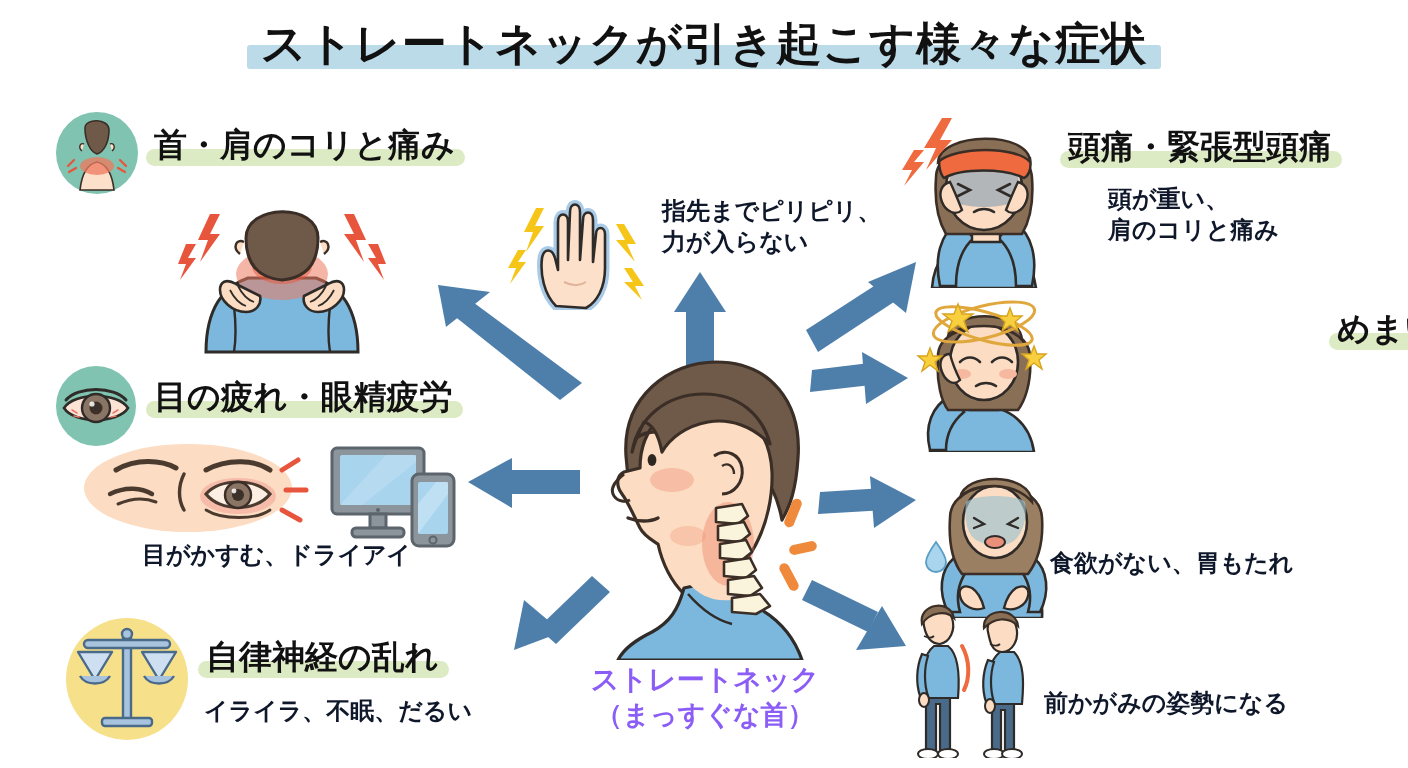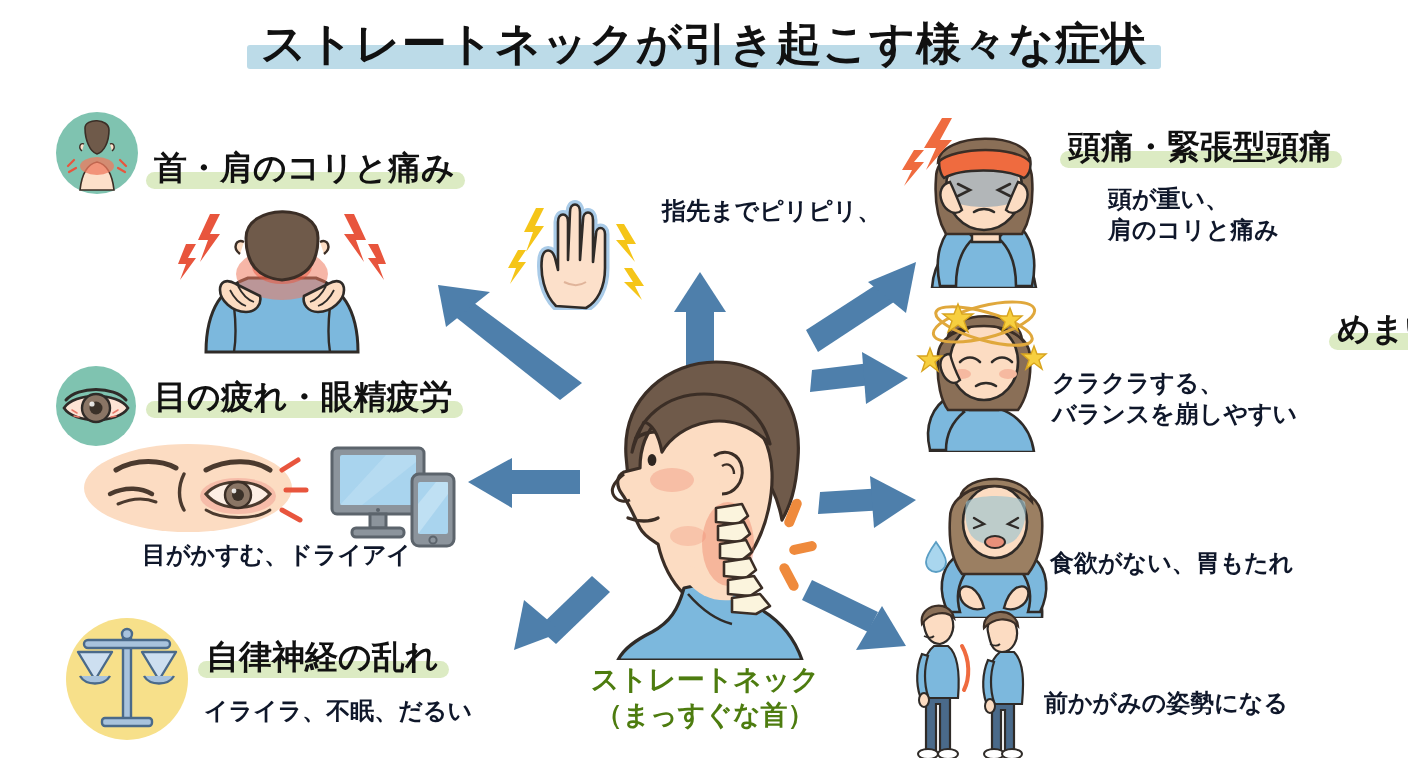--- a/index.html
+++ b/index.html
@@ -41,21 +41,21 @@
     background:#dcebc3;border-radius:9px;z-index:0;
   }
   .head .tx{position:relative;z-index:1;}
   .sub{
     font-size:24px;font-weight:700;color:#0f172a;line-height:1.28;
     white-space:nowrap;
   }
 
   
   .center-cap{
-    text-align:center;font-size:28px;font-weight:700;line-height:1.28;color:#4d7c0f;
+    text-align:center;font-size:28px;font-weight:700;line-height:1.28;color:#8b5cf6;
     white-space:nowrap;
   }
   .center-cap .l2{font-size:27px;}
 </style>
 </head>
 <body>
 
 <div class="stage">
 
   
@@ -180,21 +180,21 @@
       <path d="M29 16 C29 6 53 6 53 18 C53 30 48 40 41 42 C34 40 29 28 29 16 Z" fill="#6f5a4a" stroke="#3b2e26" stroke-width="1.6"></path>
       <path d="M28 32 C24 30 22 36 26 39" fill="#fce0ca" stroke="#3b2e26" stroke-width="1.4"></path>
       <path d="M54 32 C58 30 60 36 56 39" fill="#fce0ca" stroke="#3b2e26" stroke-width="1.4"></path>
       <g stroke="#e8553d" stroke-width="2.2" stroke-linecap="round">
         <path d="M18 48 L12 54"></path>
           <path d="M20 56 L13 60"></path>
         <path d="M64 48 L70 54"></path>
           <path d="M62 56 L69 60"></path>
       </g>
     </svg>
-    <div class="abs head" style="left:92px;top:14px;margin-top:23px;">
+    <div class="abs head" style="left:92px;top:14px;">
       <span class="band"></span><span class="tx">首・肩のコリと痛み</span>
     </div>
   </div>
 
   <svg class="abs" style="left:176px;top:186px;width:212px;height:170px;" viewBox="0 0 212 170">
 
     <path d="M30 166 C30 122 48 100 72 92 L140 92 C164 100 182 122 182 166 Z" fill="#7cb8dd" stroke="#2f2b28" stroke-width="3"></path>
     <path d="M58 120 C60 138 60 154 58 166" fill="none" stroke="#2f2b28" stroke-width="2.4"></path>
     <path d="M154 120 C152 138 152 154 154 166" fill="none" stroke="#2f2b28" stroke-width="2.4"></path>
 
@@ -218,20 +218,21 @@
       <polygon points="34,28 22,54 32,54 24,76 44,48 34,48 44,28"></polygon>
       <polygon points="10,58 2,78 10,78 4,94 20,72 12,72 20,58"></polygon>
       <polygon points="178,28 190,54 180,54 188,76 168,48 178,48 168,28"></polygon>
       <polygon points="202,58 210,78 202,78 208,94 192,72 200,72 192,58"></polygon>
     </g>
   </svg>
 
   
   <div class="abs sub" style="left:662px;top:196px;">
     <div>指先までピリピリ、</div>
+    <div>力が入らない</div>
   </div>
 
   <svg class="abs" style="left:504px;top:182px;width:144px;height:128px;" viewBox="0 0 144 128">
     <g fill="#fce0ca" stroke="#a9cbe8" stroke-width="9" stroke-linejoin="round">
       <path d="M52 124 C40 112 36 92 38 76 C40 66 48 66 51 76 L54 88 L54 40
                C54 30 64 30 64 40 L64 78 L66 30 C66 20 76 20 76 30 L76 78 L79 38
                C79 28 89 28 89 38 L89 80 L92 52 C92 44 101 44 101 52 L101 86
                C101 106 93 120 82 126 Z"></path>
     </g>
     <path d="M52 124 C40 112 36 92 38 76 C40 66 48 66 51 76 L54 88 L54 40
@@ -313,24 +314,20 @@
 
     <g fill="#f7cf3f" stroke="#d8a41f" stroke-width="1.4">
       <polygon points="54,8 58,18 69,18 60,25 64,36 54,29 44,36 48,25 39,18 50,18"></polygon>
       <polygon points="106,12 109,20 118,20 111,26 114,35 106,29 98,35 101,26 94,20 103,20"></polygon>
       <polygon points="26,52 29,60 38,60 31,66 34,75 26,69 18,75 21,66 14,60 23,60"></polygon>
       <polygon points="130,50 133,58 142,58 135,64 138,73 130,67 122,73 125,64 118,58 127,58"></polygon>
     </g>
   </svg>
   <div class="abs head" style="left:1050px;top:310px;">
     <span class="band"></span><span class="tx">めまい・立ちくらみ</span>
-  </div>
-  <div class="abs sub" style="left:1052px;top:368px;">
-    <div>クラクラする、</div>
-    <div>バランスを崩しやすい</div>
   </div>
 
   
   <svg class="abs" style="left:920px;top:462px;width:150px;height:156px;" viewBox="0 0 150 156">
     <path d="M26 156 C24 118 40 90 74 88 C108 90 124 118 122 156 Z" fill="#7cb8dd" stroke="#2f2b28" stroke-width="2.6"></path>
     <path d="M28 150 C18 130 20 108 34 96 L46 110 C38 122 36 136 40 150 Z" fill="#7cb8dd" stroke="#2f2b28" stroke-width="2.6"></path>
     <path d="M120 150 C130 130 128 108 114 96 L102 110 C110 122 112 136 108 150 Z" fill="#7cb8dd" stroke="#2f2b28" stroke-width="2.6"></path>
 
     <path d="M30 56 C30 14 120 12 122 56 C124 88 114 104 108 112 L42 112 C36 104 28 88 30 56 Z" fill="#9b7f62" stroke="#3b2e26" stroke-width="2.6"></path>
 

